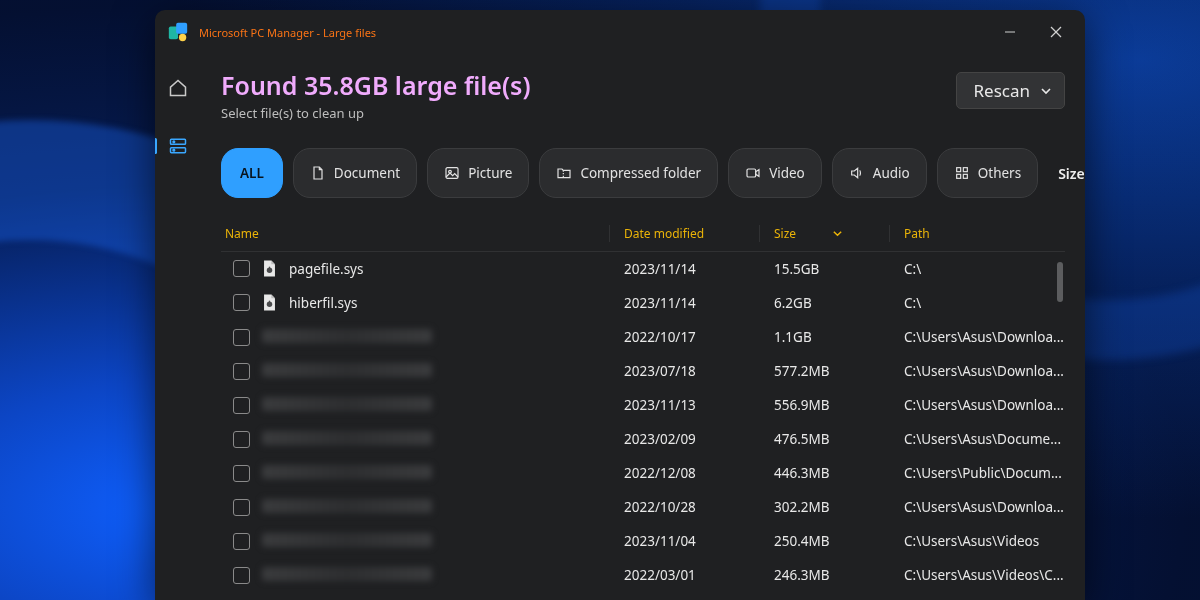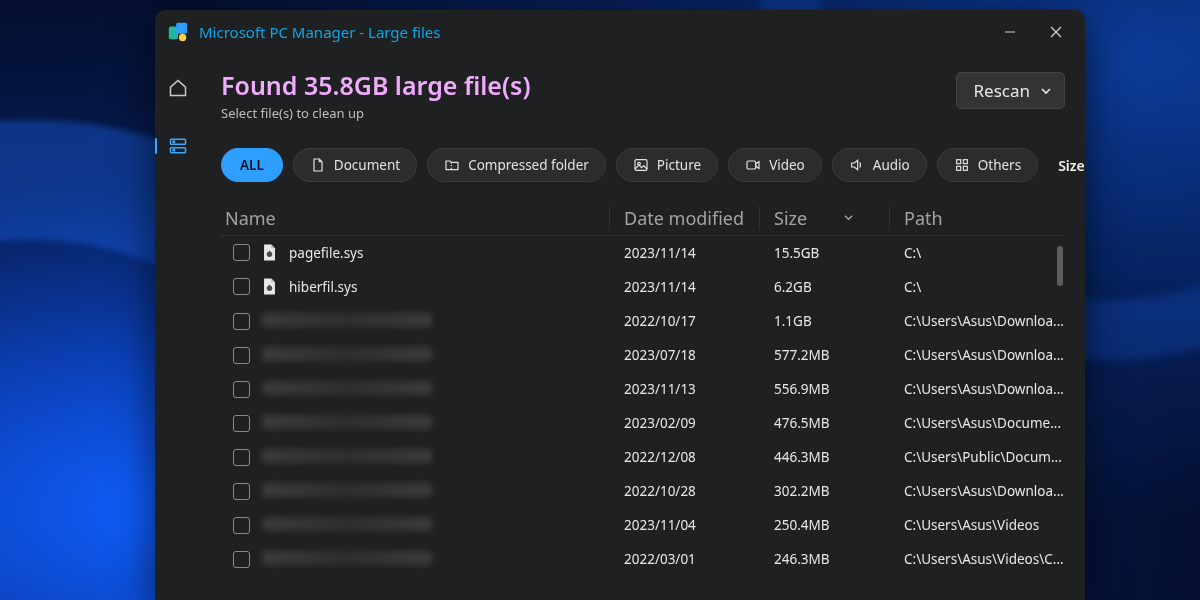--- a/index.html
+++ b/index.html
@@ -22,21 +22,21 @@
     position: absolute; left: 155px; top: 10px; width: 930px; height: 590px;
     background: #1f2022; border-radius: 10px 10px 0 0; display: flex; flex-direction: column;
     color: #e6e6e6; box-shadow: 0 10px 40px rgba(0,0,0,0.6);
     overflow: hidden;
   }
   .titlebar {
     height: 44px; display: flex; align-items: center; padding: 0 6px 0 12px;
   }
   .app-icon { width: 22px; height: 22px; margin-right: 10px; position: relative; }
   .app-icon svg { width: 100%; height: 100%; }
-  .title-text { font-size: 15px; color: #0ea5e9; }
+  .title-text { font-size: 11px; color: #f97316; }
   .titlebar-spacer { flex: 1; }
   .win-btn {
     width: 46px; height: 34px; display: flex; align-items: center; justify-content: center;
     color: #d0d0d0;
   }
   .win-btn svg { width: 12px; height: 12px; }
   .body-row { flex: 1; display: flex; min-height: 0; }
   .sidebar {
     width: 46px; display: flex; flex-direction: column; align-items: center; padding-top: 24px; gap: 38px;
   }
@@ -54,31 +54,31 @@
   .rescan-btn {
     display: flex; align-items: center; gap: 10px; background: #323335;
     border: 1px solid #444; border-radius: 5px; padding: 6px 12px 6px 16px;
     font-size: 17px; color: #e8e8e8; margin-top: 4px;
   }
   .chevron-down { width: 12px; height: 12px; }
   .filter-row {
     display: flex; align-items: center; gap: 10px; margin-top: 26px; flex-wrap: nowrap;
   }
   .chip {
-    display: inline-flex; align-items: center; gap: 8px; height: 34px;
+    display: inline-flex; align-items: center; gap: 8px; height: 50px;
     padding: 0 16px; border-radius: 17px; background: #2b2c2e; border: 1px solid #3b3c3e;
     font-size: 13.5px; color: #e2e2e2; white-space: nowrap;
   }
   .chip.active { background: #2f9fff; color: #08131d; font-weight: 600; border-color: #2f9fff; padding: 0 18px; }
   .chip-icon { width: 16px; height: 16px; }
   .filter-spacer { flex: 1; }
   .size-label { font-size: 14px; font-weight: 600; color: #eee; margin-right: 4px; }
   .table { margin-top: 18px; display: flex; flex-direction: column; min-height: 0; flex: 1; position: relative; }
   .thead {
-    display: flex; align-items: center; height: 36px; font-size: 18px; color: #a3a3a3;
+    display: flex; align-items: center; height: 36px; font-size: 12px; color: #eab308;
     border-bottom: 1px solid #303133; padding-left: 4px;
   }
   .col-name { flex: 1; min-width: 0; border-right: 1px solid #303133; padding-right: 8px; }
   .col-date { width: 150px; padding-left: 14px; border-right: 1px solid #303133; display: flex; }
   .col-size { width: 130px; padding-left: 14px; border-right: 1px solid #303133; display: flex; align-items: center; gap: 36px; }
   .col-path { width: 175px; padding-left: 14px; display: flex; align-items: center; }
   .tbody { flex: 1; overflow: hidden; }
   .row {
     display: flex; align-items: center; height: 34px; font-size: 13.5px; color: #e8e8e8;
     padding-left: 4px;
@@ -174,32 +174,32 @@
         </div>
         <div class="chip">
           <svg class="chip-icon" viewBox="0 0 24 24" fill="none" stroke="currentColor" stroke-width="1.8">
               <path d="M6 3h8l4 4v14H6z"></path>
               <path d="M14 3v4h4"></path>
             </svg>
           <span>Document</span>
         </div>
         <div class="chip">
           <svg class="chip-icon" viewBox="0 0 24 24" fill="none" stroke="currentColor" stroke-width="1.8">
-              <path d="M3 6h6l2 2h10v11H3z"></path>
-              <path d="M11 8v11" stroke-dasharray="2 2"></path>
-            </svg>
-          <span>Compressed folder</span>
-        </div>
-        <div class="chip">
-          <svg class="chip-icon" viewBox="0 0 24 24" fill="none" stroke="currentColor" stroke-width="1.8">
               <rect x="3" y="4" width="18" height="16" rx="2"></rect>
               <circle cx="9" cy="10" r="2"></circle>
               <path d="M3 18l6-6 4 4 3-3 5 5"></path>
             </svg>
           <span>Picture</span>
+        </div>
+        <div class="chip">
+          <svg class="chip-icon" viewBox="0 0 24 24" fill="none" stroke="currentColor" stroke-width="1.8">
+              <path d="M3 6h6l2 2h10v11H3z"></path>
+              <path d="M11 8v11" stroke-dasharray="2 2"></path>
+            </svg>
+          <span>Compressed folder</span>
         </div>
         <div class="chip">
           <svg class="chip-icon" viewBox="0 0 24 24" fill="none" stroke="currentColor" stroke-width="1.8">
               <rect x="3" y="6" width="13" height="12" rx="2"></rect>
               <path d="M16 10l5-3v10l-5-3z"></path>
             </svg>
           <span>Video</span>
         </div>
         <div class="chip">
           <svg class="chip-icon" viewBox="0 0 24 24" fill="none" stroke="currentColor" stroke-width="1.8">

